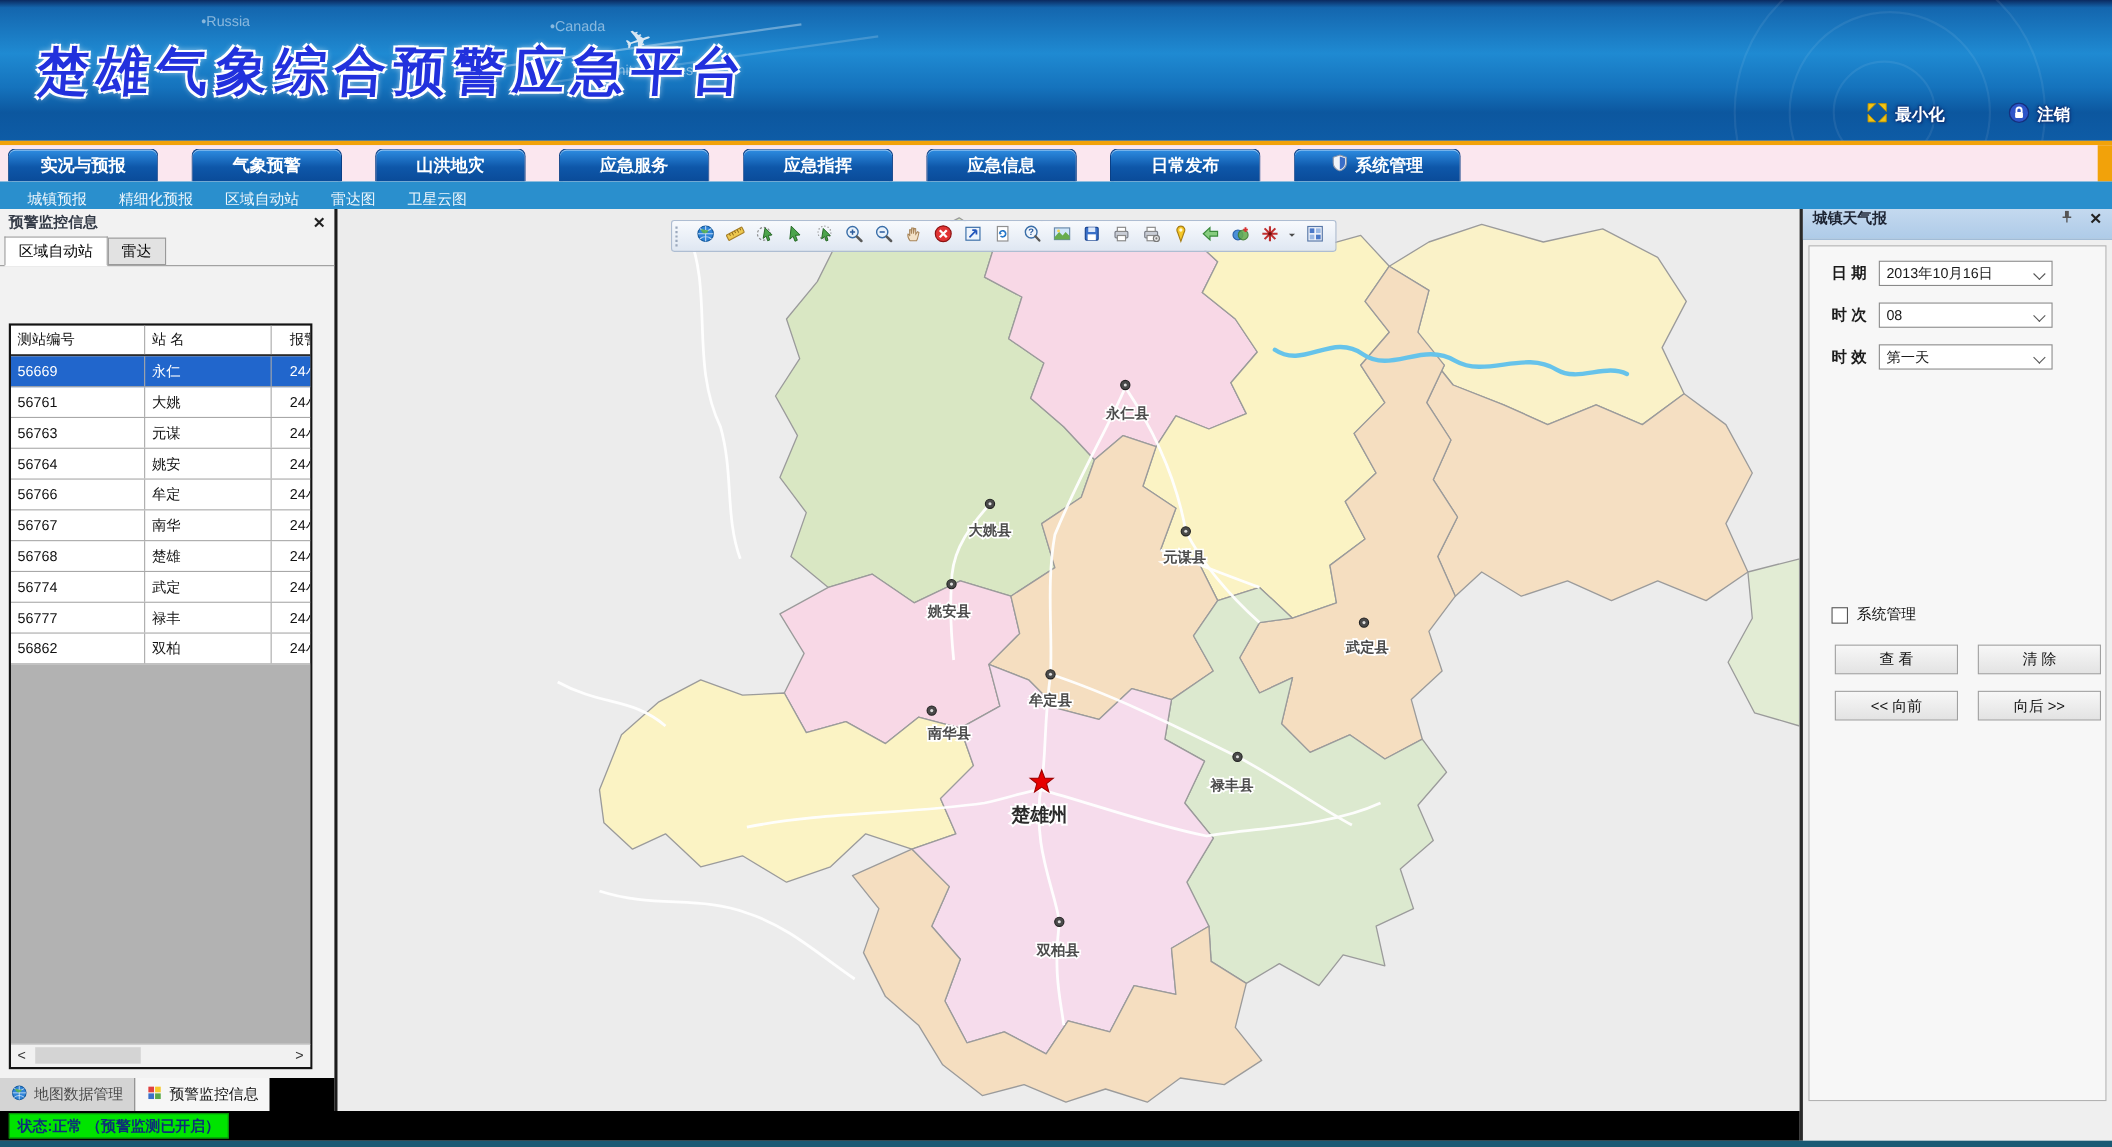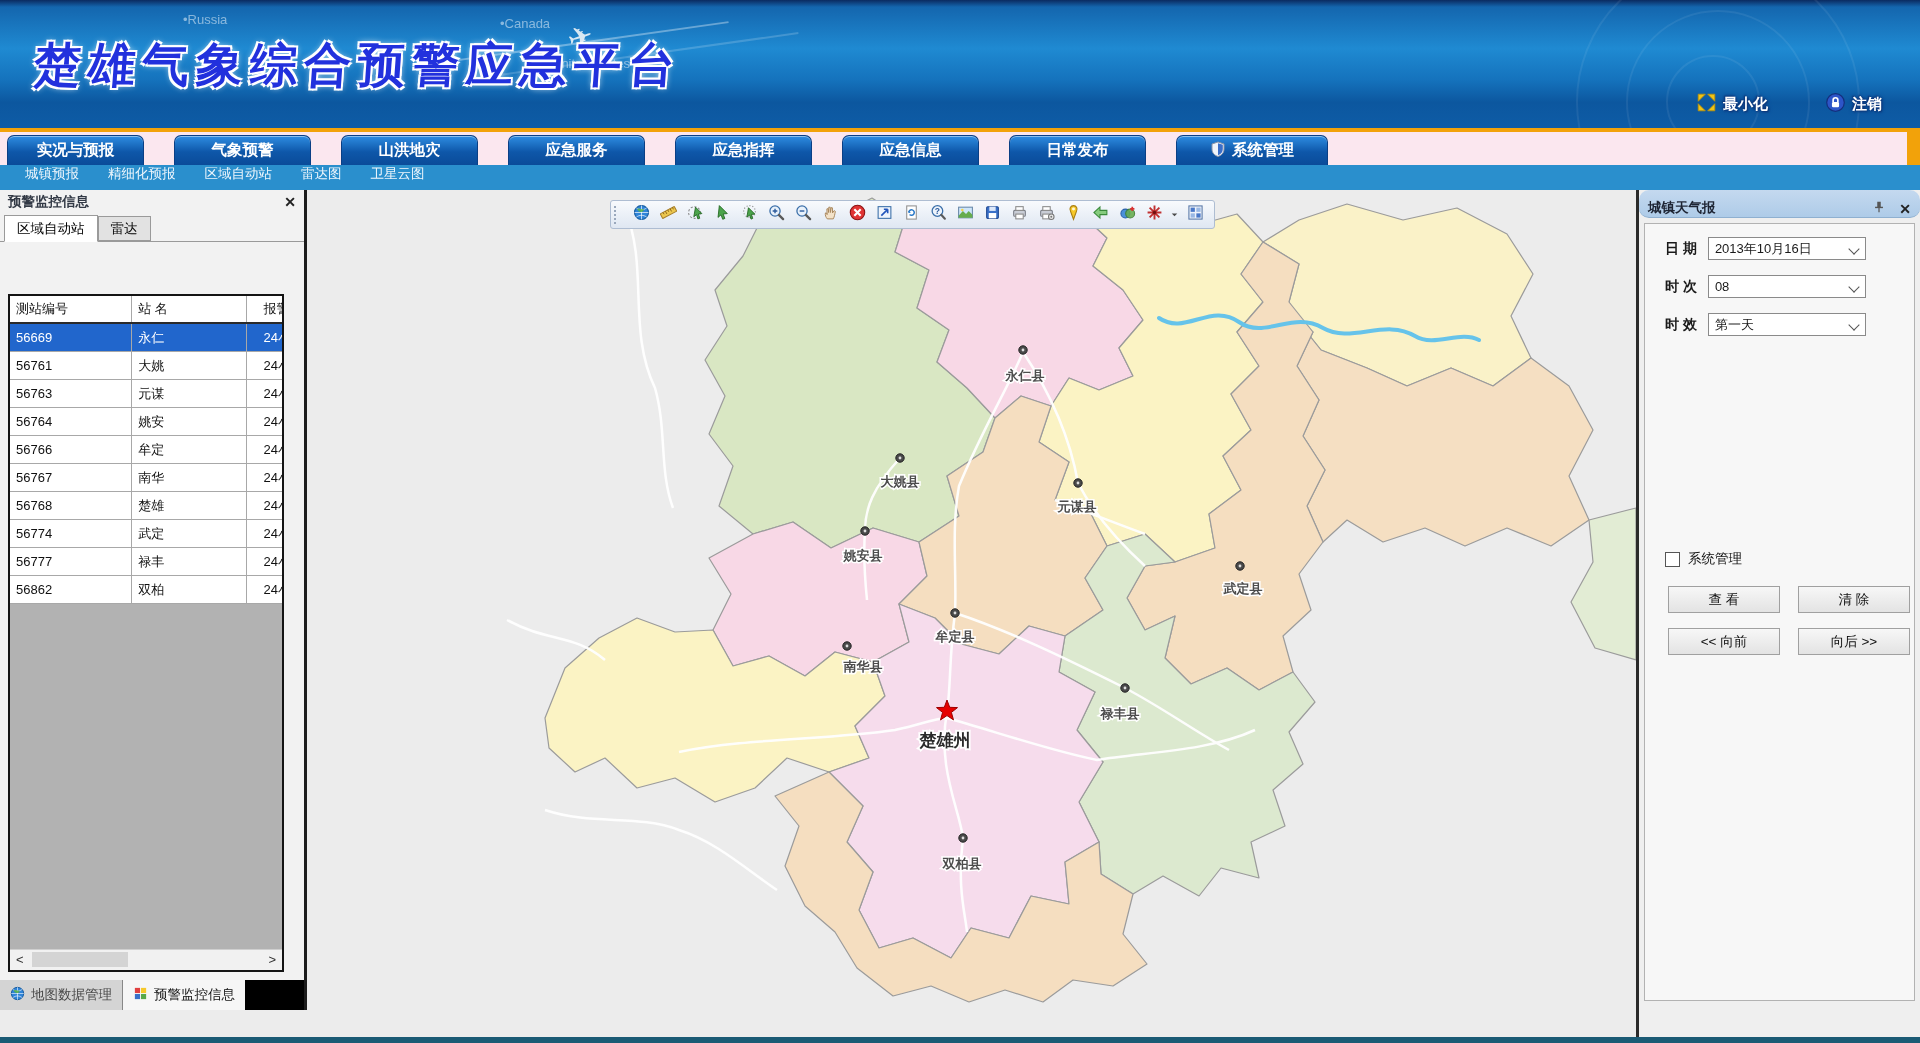--- a/index.html
+++ b/index.html
@@ -23,21 +23,21 @@
   
   .orange-line{position:absolute;left:0;top:128px;width:1920px;height:4px;background:#f2a20a;}
   .navrow{position:absolute;left:0;top:132px;width:1920px;height:33px;background:#fbe7ef;display:flex;gap:30px;padding-left:7px;box-sizing:border-box;}
   .navrow .edge{position:absolute;right:0;top:0;width:13px;height:33px;background:#f2a20a;}
   .nav-tab{width:137px;height:30px;margin-top:3px;border-radius:7px 7px 0 0;cursor:pointer;
     background:linear-gradient(180deg,#2e8de2,#0e57a9 55%,#0a4b99);border:1px solid #0a3f85;border-bottom:none;
     color:#fff;font-size:15.5px;font-weight:bold;display:flex;align-items:center;justify-content:center;gap:6px;
     box-shadow:inset 0 1px 0 rgba(255,255,255,.45);box-sizing:border-box;}
   .nav-tab.wide{width:152px;}
   .subnav{position:absolute;left:0;top:165px;width:1920px;height:25px;background:#2a8fcd;display:flex;gap:29px;
-    padding-left:25px;align-items:flex-start;color:#eef6fc;font-size:13.5px;box-sizing:border-box;}
+    padding-left:25px;align-items:flex-end;color:#eef6fc;font-size:13.5px;box-sizing:border-box;}
   .subnav span{cursor:pointer;}
 
   
   .left-panel{position:absolute;left:0;top:190px;width:307px;height:820px;background:#f2f2f2;
     border-right:3px solid #1c1c1c;box-sizing:border-box;}
   .lp-header{height:24px;display:flex;align-items:center;padding:0 8px;}
   .lp-title{flex:1;font-weight:bold;font-size:13.5px;color:#333a46;}
   .lp-close{font-size:14px;font-weight:bold;color:#222;cursor:pointer;}
   .lp-tabs{display:flex;padding-left:4px;height:27px;align-items:flex-end;border-bottom:1px solid #9a9a9a;}
   .lp-tab{height:25px;padding:0 12px;font-size:13.5px;display:flex;align-items:center;
@@ -73,21 +73,21 @@
   .grip{width:7px;height:18px;border-left:2px dotted #9aa8bc;margin-right:4px;}
   .ticon{width:26px;height:22px;display:flex;align-items:center;justify-content:center;cursor:pointer;}
   .ticon.narrow{width:13px;}
   svg text.cty{font-size:13px;fill:#4c4c4c;stroke:#fff;stroke-width:3px;paint-order:stroke;font-weight:600;}
   svg text.pref{font-size:17px;fill:#2a2a2a;stroke:#fff;stroke-width:3.5px;paint-order:stroke;font-weight:bold;}
 
   
   .right-panel{position:absolute;left:1636px;top:190px;width:284px;height:847px;background:#efefef;
     border-left:3px solid #2a2a2a;box-sizing:border-box;}
   .rp-header{height:27px;background:linear-gradient(180deg,#c4d9ef,#aecbe8);border-bottom:1px solid #8fb0d0;
-    display:flex;align-items:flex-end;padding:0 9px;font-size:13.5px;font-weight:bold;color:#1d2433;border-radius:10px;}
+    display:flex;align-items:flex-start;padding:0 9px;font-size:13.5px;font-weight:bold;color:#1d2433;}
   .rp-hicons{margin-left:auto;display:flex;align-items:center;gap:13px;color:#222;}
   .rp-box{position:absolute;left:5px;right:5px;top:33px;bottom:36px;border:1px solid #b2b2b2;background:#f7f7f7;}
   .rp-field{position:absolute;left:20px;display:flex;align-items:center;gap:11px;font-size:14px;color:#1a1a1a;font-weight:bold;}
   .rp-select{width:158px;height:23px;border:1px solid #8a8a8a;background:#fff;display:flex;align-items:center;
     padding:0 6px;font-size:13px;font-weight:normal;cursor:pointer;box-sizing:border-box;position:relative;}
   .chev{position:absolute;right:7px;top:7px;width:7px;height:7px;border-right:1.6px solid #555;border-bottom:1.6px solid #555;transform:rotate(45deg);}
   .rp-radios{position:absolute;left:70px;top:158px;display:flex;flex-direction:column;gap:11px;}
   .radio-row{display:flex;align-items:center;gap:8px;font-size:13.5px;color:#111;cursor:pointer;}
   .radio{width:14px;height:14px;border:1px solid #666;border-radius:50%;background:#fff;display:flex;align-items:center;justify-content:center;box-sizing:border-box;}
   .radio .dot{width:7px;height:7px;border-radius:50%;background:#1a1a1a;display:none;}
@@ -554,15 +554,18 @@
         <span class="cb"></span>
         <span class="cb-label">系统管理</span>
       </div>
       <div class="rp-btn" style="left:23px;top:362px;" id="rp-btn-0">查 看</div>
       <div class="rp-btn" style="left:153px;top:362px;" id="rp-btn-1">清 除</div>
       <div class="rp-btn" style="left:23px;top:404px;" id="rp-btn-2">&lt;&lt; 向前</div>
       <div class="rp-btn" style="left:153px;top:404px;" id="rp-btn-3">向后 &gt;&gt;</div>
     </div>
   </div>
 
+  <div class="statusbar">
+    <div class="status-pill">状态:正常 （预警监测已开启）</div>
+  </div>
   <div class="bottomstrip"></div>
 
 </div>
 
 </body></html>

